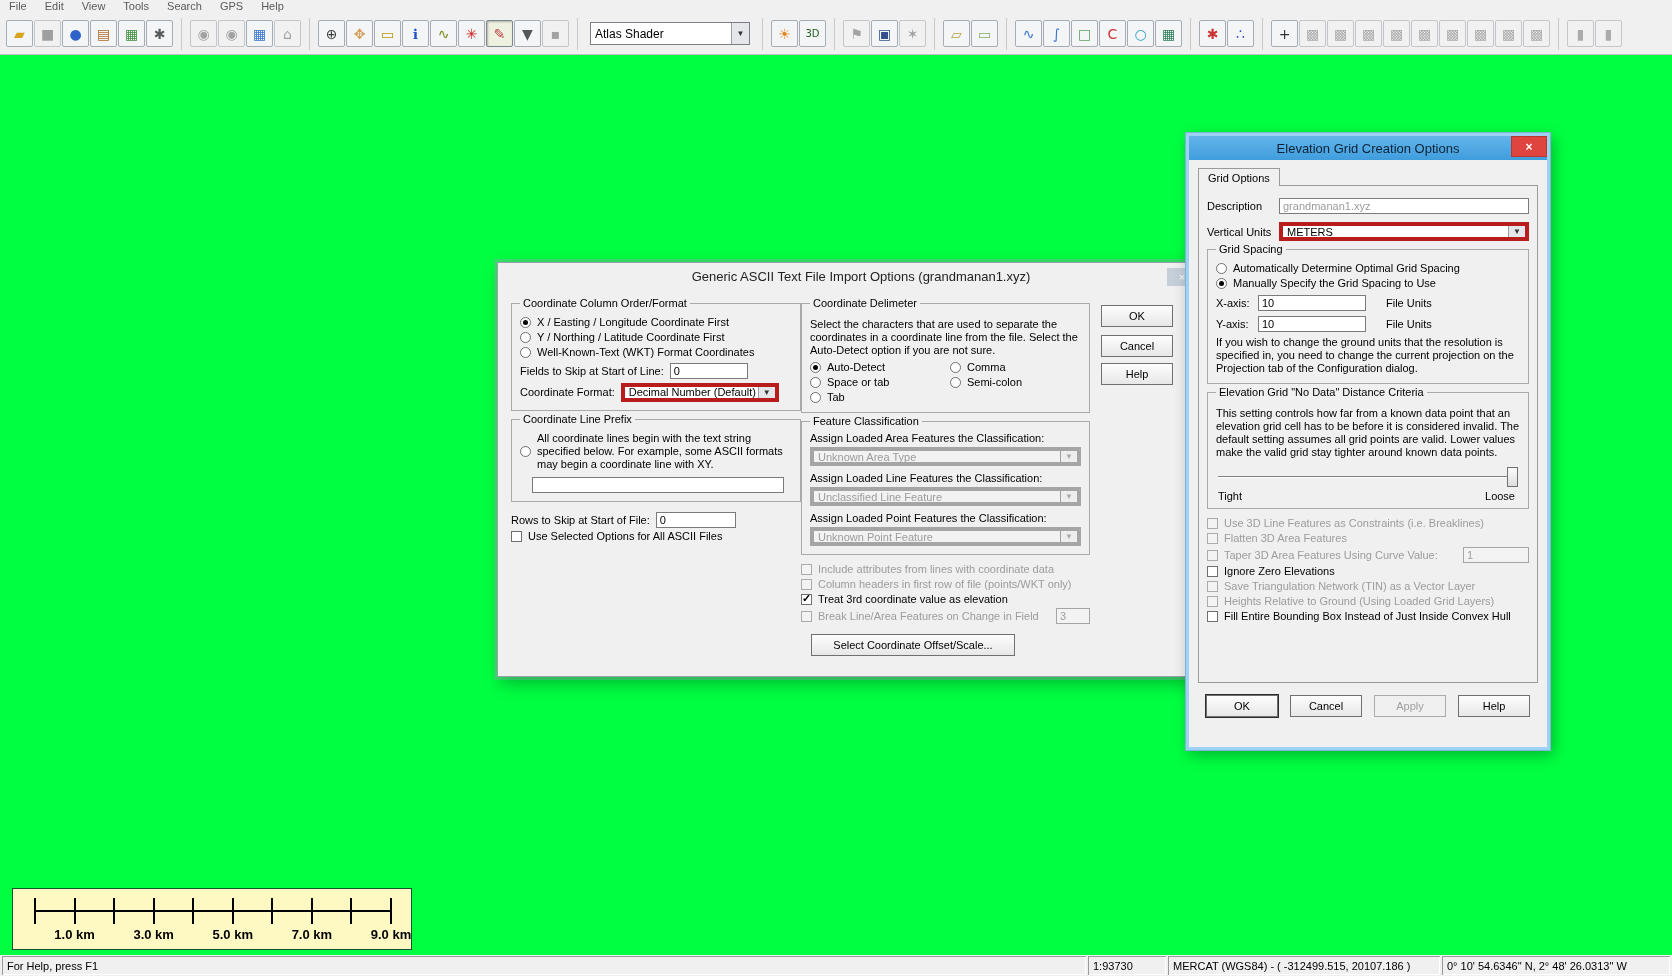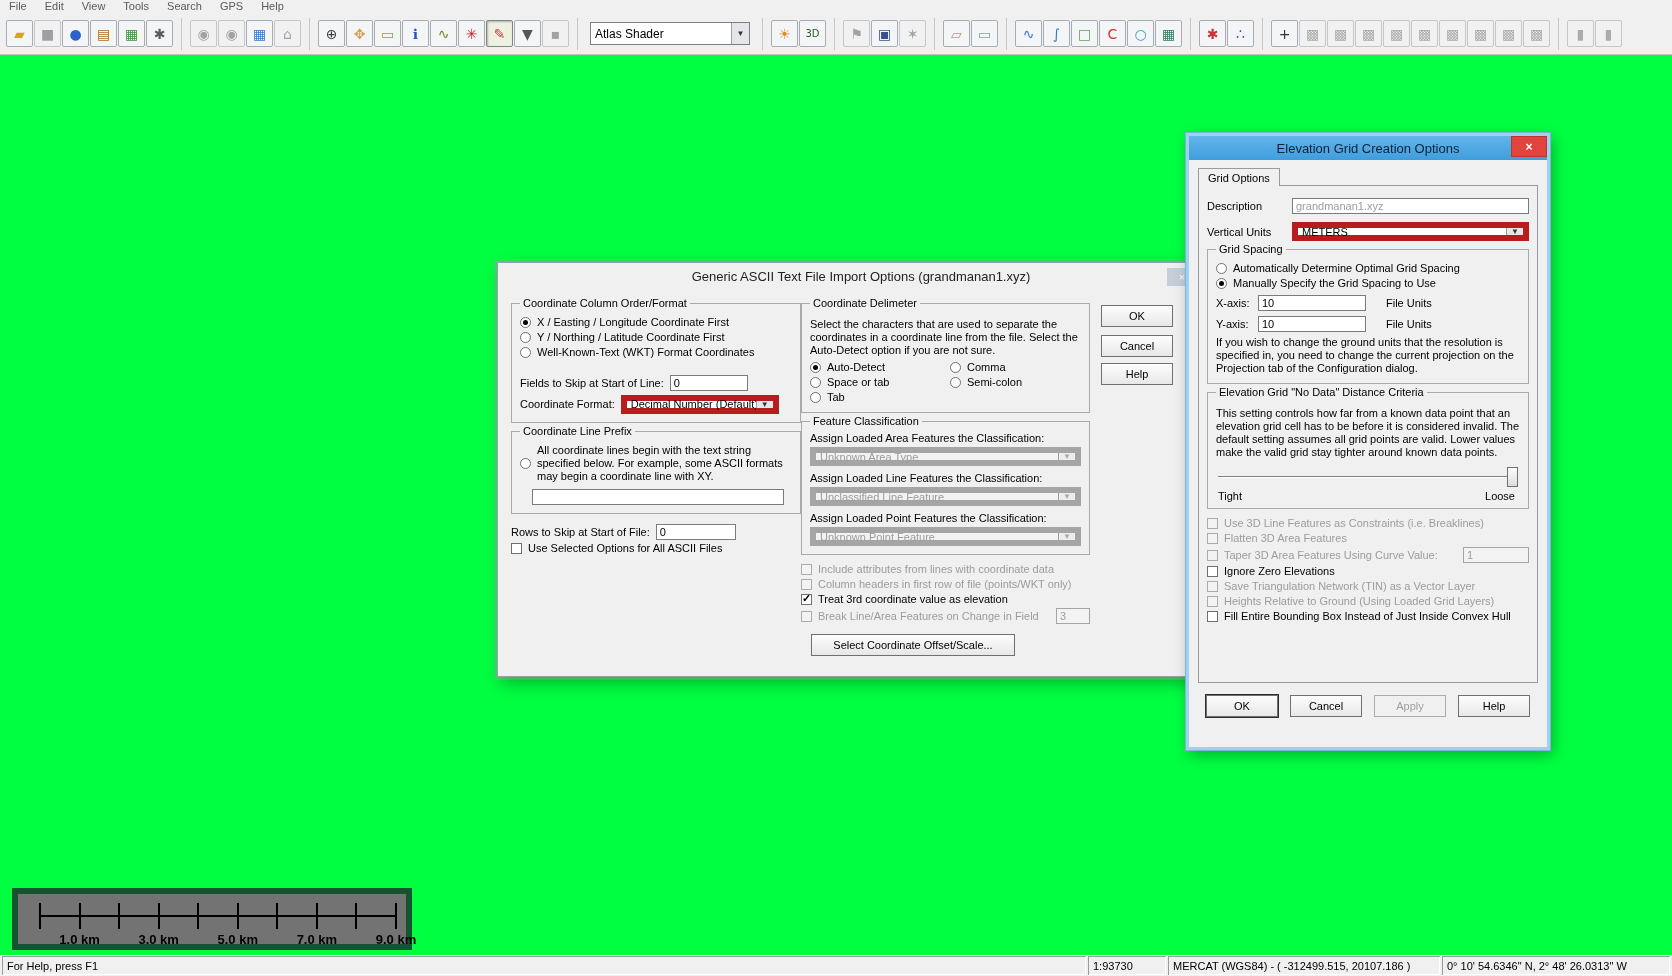--- a/index.html
+++ b/index.html
@@ -20,22 +20,22 @@
   .tbtn.pressed{background:#eef0e0;border-color:#7d8790;box-shadow:inset 1px 1px 2px rgba(0,0,0,.25);}
   .tbtn.dis{background:#f1f1f1;border-color:#c3c6ca;}
   .tb-combo{width:158px;height:21px;background:#fff;border:1px solid #7b7f85;display:flex;
             align-items:center;justify-content:space-between;margin:0 4px;cursor:pointer;}
   .tb-combo-val{padding-left:4px;font-size:12px;}
   .tb-combo-arr{width:17px;height:100%;background:#e4e6e9;border-left:1px solid #9aa0a8;
                 display:flex;align-items:center;justify-content:center;font-size:8px;color:#333;}
   
   #map{position:absolute;left:0;top:55px;width:1672px;height:900px;}
   
-  #scalebar{position:absolute;left:12px;top:833px;width:400px;height:62px;background:#737373;
-            border:6px solid #14532d;box-sizing:border-box;}
+  #scalebar{position:absolute;left:12px;top:833px;width:400px;height:62px;background:#fef9c3;
+            border:1px solid #14532d;box-sizing:border-box;}
   .sb-line{position:absolute;left:22px;top:21px;width:356px;height:2px;background:#000;}
   .sb-tick{position:absolute;top:9px;width:2px;height:26px;background:#000;}
   .sb-label{position:absolute;top:38px;width:60px;margin-left:-30px;text-align:center;
             font-size:13px;font-weight:bold;color:#000;}
   
   #statusbar{position:absolute;left:0;top:955px;width:100%;height:21px;background:#f0f0f0;
              display:flex;align-items:stretch;gap:2px;padding:1px 2px;box-sizing:border-box;}
   .sb-pane{box-shadow:inset 1px 1px 0 #9a9a9a, inset -1px -1px 0 #ffffff;display:flex;
            align-items:center;padding:0 5px;white-space:nowrap;font-size:11px;}
   .sb-help{flex:1;}
@@ -50,21 +50,21 @@
   .row.sel .radio::after{content:"";position:absolute;left:2px;top:2px;width:5px;height:5px;
          border-radius:50%;background:#000;}
   .check{width:11px;height:11px;border:1px solid #6f6f6f;background:#fff;flex:none;
          position:relative;margin-top:1px;box-sizing:border-box;}
   .row.chk .check::after{content:"✓";position:absolute;left:0px;top:-3px;font-size:11px;font-weight:bold;}
   .row.dis{color:#9c9c9c;}
   .row.dis .radio,.row.dis .check{border-color:#ababab;background:#f3f3f3;}
   .tfield{background:#fff;border:1px solid #7b7b7b;font-family:"Liberation Sans",sans-serif;
           font-size:11px;padding:1px 3px;height:16px;box-sizing:border-box;}
   input.tfield{outline:none;}
-  .select{border:6px solid #b91c1c;background:#fff;height:19px;display:flex;align-items:center;
+  .select{border:4px solid #b91c1c;background:#fff;height:19px;display:flex;align-items:center;
           justify-content:space-between;box-sizing:border-box;cursor:pointer;}
   .select .sval{padding-left:4px;white-space:nowrap;overflow:hidden;}
   .select .sarr{width:16px;align-self:stretch;background:#e4e6e9;border-left:1px solid #9aa0a8;
           display:flex;align-items:center;justify-content:center;font-size:8px;color:#333;flex:none;}
   .select.dis{background:#f2f2f2;color:#9c9c9c;border-color:#a5a5a5;}
   .select.dis .sarr{color:#aaa;background:#ededed;}
   .btn{background:linear-gradient(#fdfdfd,#e7e7e7);border:1px solid #707070;font-family:"Liberation Sans",sans-serif;
        font-size:11px;height:22px;cursor:pointer;}
   .btn.dis{color:#9f9f9f;background:#f0f0f0;border-color:#ababab;}
   .btn.default{box-shadow:0 0 0 1px #2c2c2c;}
@@ -81,21 +81,21 @@
             box-shadow:0 0 0 1px #7fb3d6, 3px 5px 14px rgba(0,0,0,.3);box-sizing:border-box;}
   #dlg-grid .titlebar{height:24px;background:linear-gradient(#63b5ea,#3f9ddd);display:flex;
             align-items:center;justify-content:center;font-size:13px;color:#0d2236;position:relative;}
   #dlg-grid .closebtn{position:absolute;right:0;top:0;width:36px;height:21px;background:#e0443f;
             border:1px solid #b93631;color:#fff;display:flex;align-items:center;justify-content:center;
             font-size:12px;font-weight:bold;box-sizing:border-box;cursor:pointer;}
   #dlg-grid .content{padding:8px 9px 0 9px;}
   .tab{display:inline-block;border:1px solid #9a9a9a;border-bottom:none;background:#f0f0f0;
        padding:3px 9px 2px 9px;position:relative;z-index:2;cursor:pointer;}
   .tabpanel{border:1px solid #9a9a9a;margin-top:-1px;position:relative;padding:12px 8px 4px 8px;height:498px;box-sizing:border-box;}
-  .frow{display:flex;align-items:center;gap:19px;margin-bottom:8px;}
+  .frow{display:flex;align-items:center;gap:6px;margin-bottom:8px;}
   .frow .flabel{width:66px;flex:none;}
   .slider{position:relative;height:21px;margin:8px 2px 0 2px;}
   .slider .track{position:absolute;left:0;right:0;top:9px;height:0;border-top:1px solid #808080;border-bottom:1px solid #fff;}
   .slider .handle{position:absolute;right:0;top:0;width:11px;height:20px;background:linear-gradient(#fdfdfd,#dcdcdc);
           border:1px solid #707070;box-sizing:border-box;cursor:pointer;}
   .tl-row{display:flex;justify-content:space-between;margin:2px 5px 0 2px;}
   .gbtns{display:flex;justify-content:space-between;padding:12px 8px 0 8px;}
   .gbtns .btn{width:72px;}
   .note{line-height:13px;margin:4px 0 2px 0;}
 </style>
@@ -323,21 +323,21 @@
           <span class="lbl">X / Easting / Longitude Coordinate First</span>
         </div>
       <div class="row">
           <span class="radio"></span>
           <span class="lbl">Y / Northing / Latitude Coordinate First</span>
         </div>
       <div class="row">
           <span class="radio"></span>
           <span class="lbl">Well-Known-Text (WKT) Format Coordinates</span>
         </div>
-      <div class="row" style="align-items:center;margin-top:16px;">
+      <div class="row" style="align-items:center;margin-top:4px;">
         <span>Fields to Skip at Start of Line:</span>
         <input class="tfield" style="width: 78px;" value="0">
       </div>
       <div class="row" style="align-items:center;margin-top:4px;">
         <span>Coordinate Format:</span>
         <div class="select" style="width:158px;">
           <span class="sval">Decimal Number (Default)</span>
           <span class="sarr">▼</span>
         </div>
       </div>

